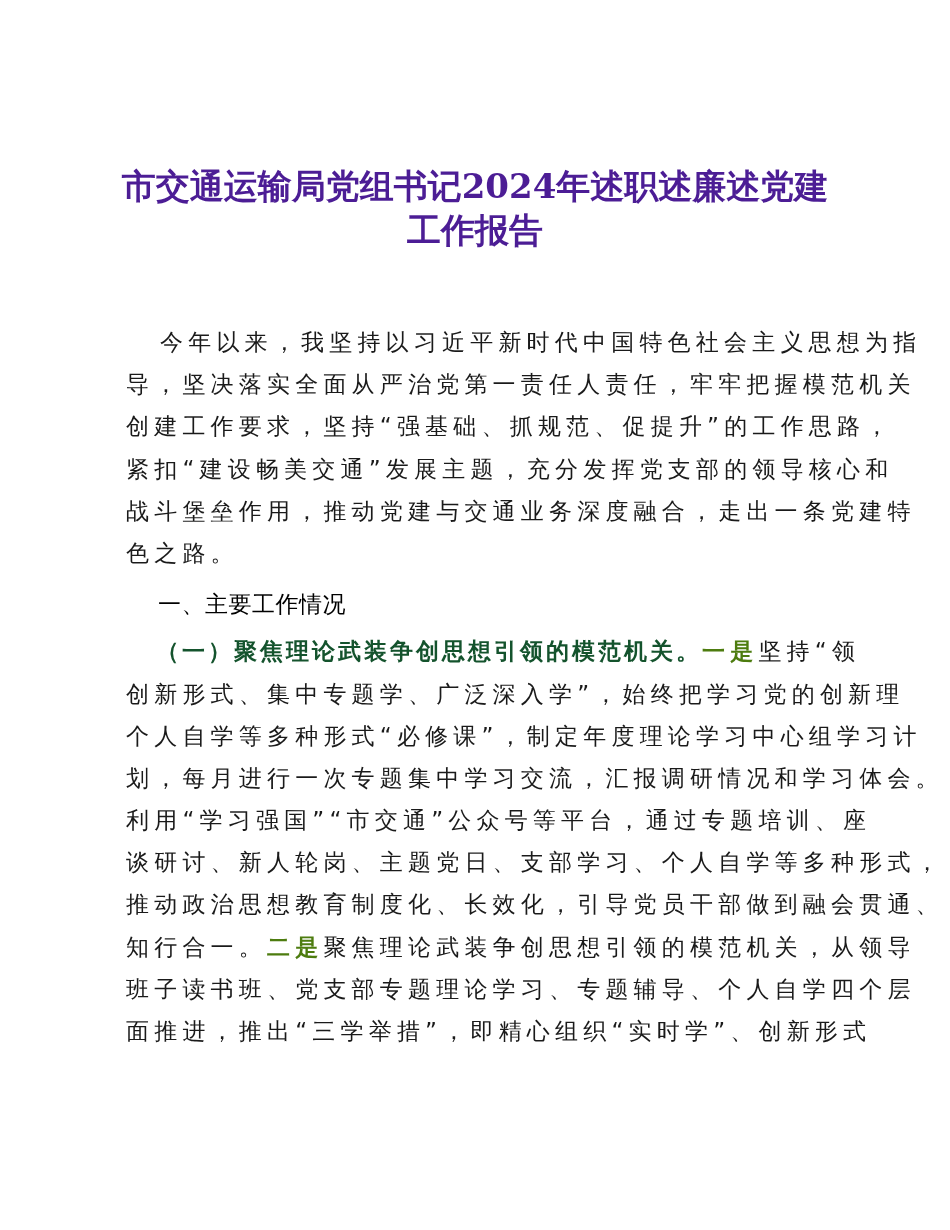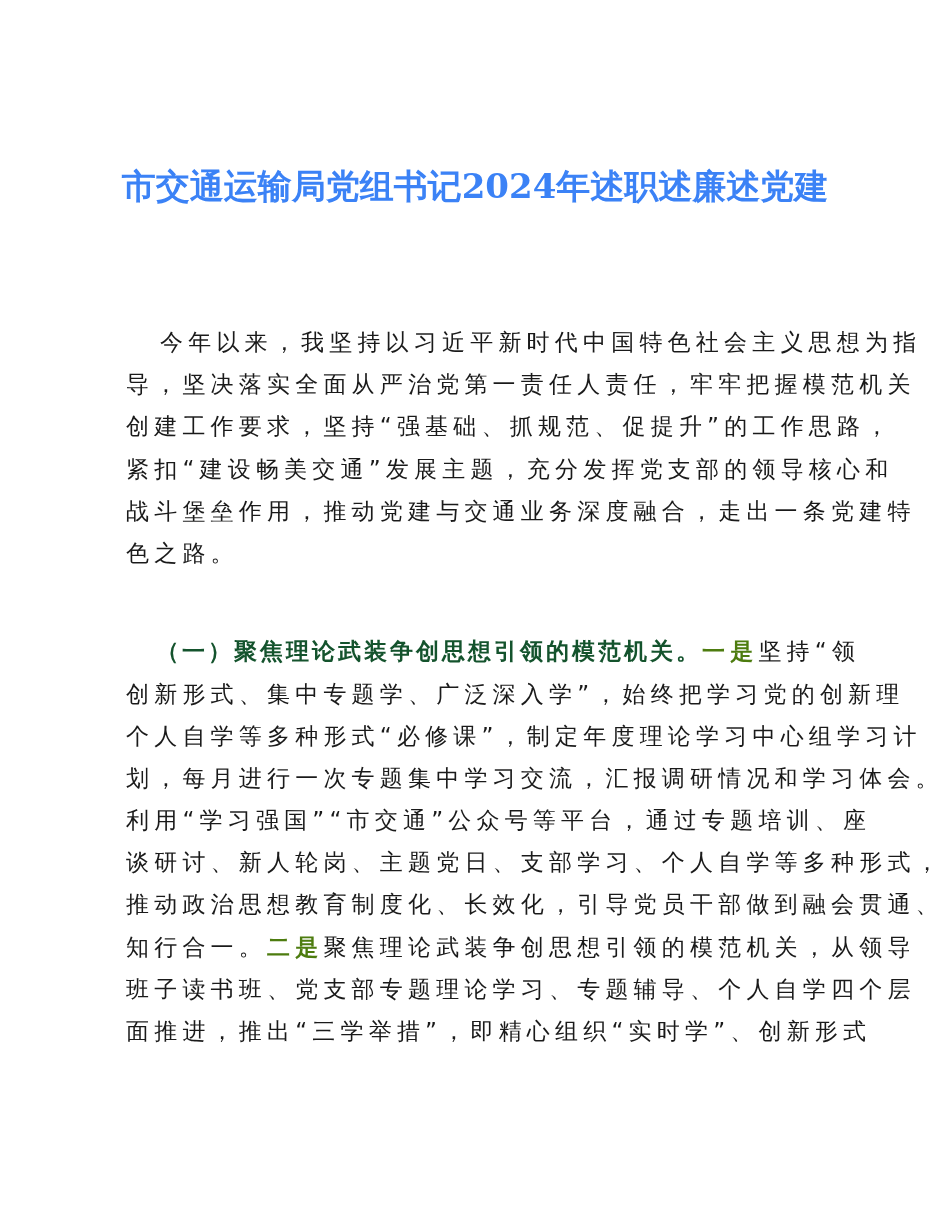--- a/index.html
+++ b/index.html
@@ -23,21 +23,21 @@
     .title {
       position: absolute;
       left: 100px;
       width: 750px;
       text-align: center;
       font-family: "DejaVu Serif", "Liberation Serif", serif;
       font-weight: bold;
       font-size: 34px;
       letter-spacing: 0px;
       line-height: 44px;
-      color: #3b82f6;
+      color: #4c1d95;
       white-space: nowrap;
     }
     .title.l1 { top: 164px; }
     .title.l2 { top: 208px; }
     .line {
       position: absolute;
       left: 126px;
       width: 712px;
       height: 42px;
       line-height: 42px;
@@ -67,30 +67,32 @@
       letter-spacing: 3px;
       color: #14532d;
     }
   </style>
 </head>
 <body>
 
 <div class="page">
 
   <div class="title l1">市交通运输局党组书记2024年述职述廉述党建</div>
+  <div class="title l2">工作报告</div>
 
   <div>
     <div class="line indent" style="top:303px">今年以来，我坚持以习近平新时代中国特色社会主义思想为指</div>
     <div class="line" style="top:345px">导，坚决落实全面从严治党第一责任人责任，牢牢把握模范机关</div>
     <div class="line" style="top:387px">创建工作要求，坚持“强基础、抓规范、促提升”的工作思路，</div>
     <div class="line" style="top:430px">紧扣“建设畅美交通”发展主题，充分发挥党支部的领导核心和</div>
     <div class="line" style="top:472px">战斗堡垒作用，推动党建与交通业务深度融合，走出一条党建特</div>
     <div class="line" style="top:514px">色之路。</div>
   </div>
 
+  <div class="line heading" style="top:565px">一、主要工作情况</div>
 
   <div>
     <div class="line subheading" style="top:612px">
       <span class="sub-bold">（一）聚焦理论武装争创思想引领的模范机关。</span><span class="bold">一是</span><span>坚持“领</span>
     </div>
     <div class="line" style="top:655px">创新形式、集中专题学、广泛深入学”，始终把学习党的创新理</div>
     <div class="line" style="top:697px">个人自学等多种形式“必修课”，制定年度理论学习中心组学习计</div>
     <div class="line" style="top:739px">划，每月进行一次专题集中学习交流，汇报调研情况和学习体会。</div>
     <div class="line" style="top:781px">利用“学习强国”“市交通”公众号等平台，通过专题培训、座</div>
     <div class="line" style="top:823px">谈研讨、新人轮岗、主题党日、支部学习、个人自学等多种形式，</div>

